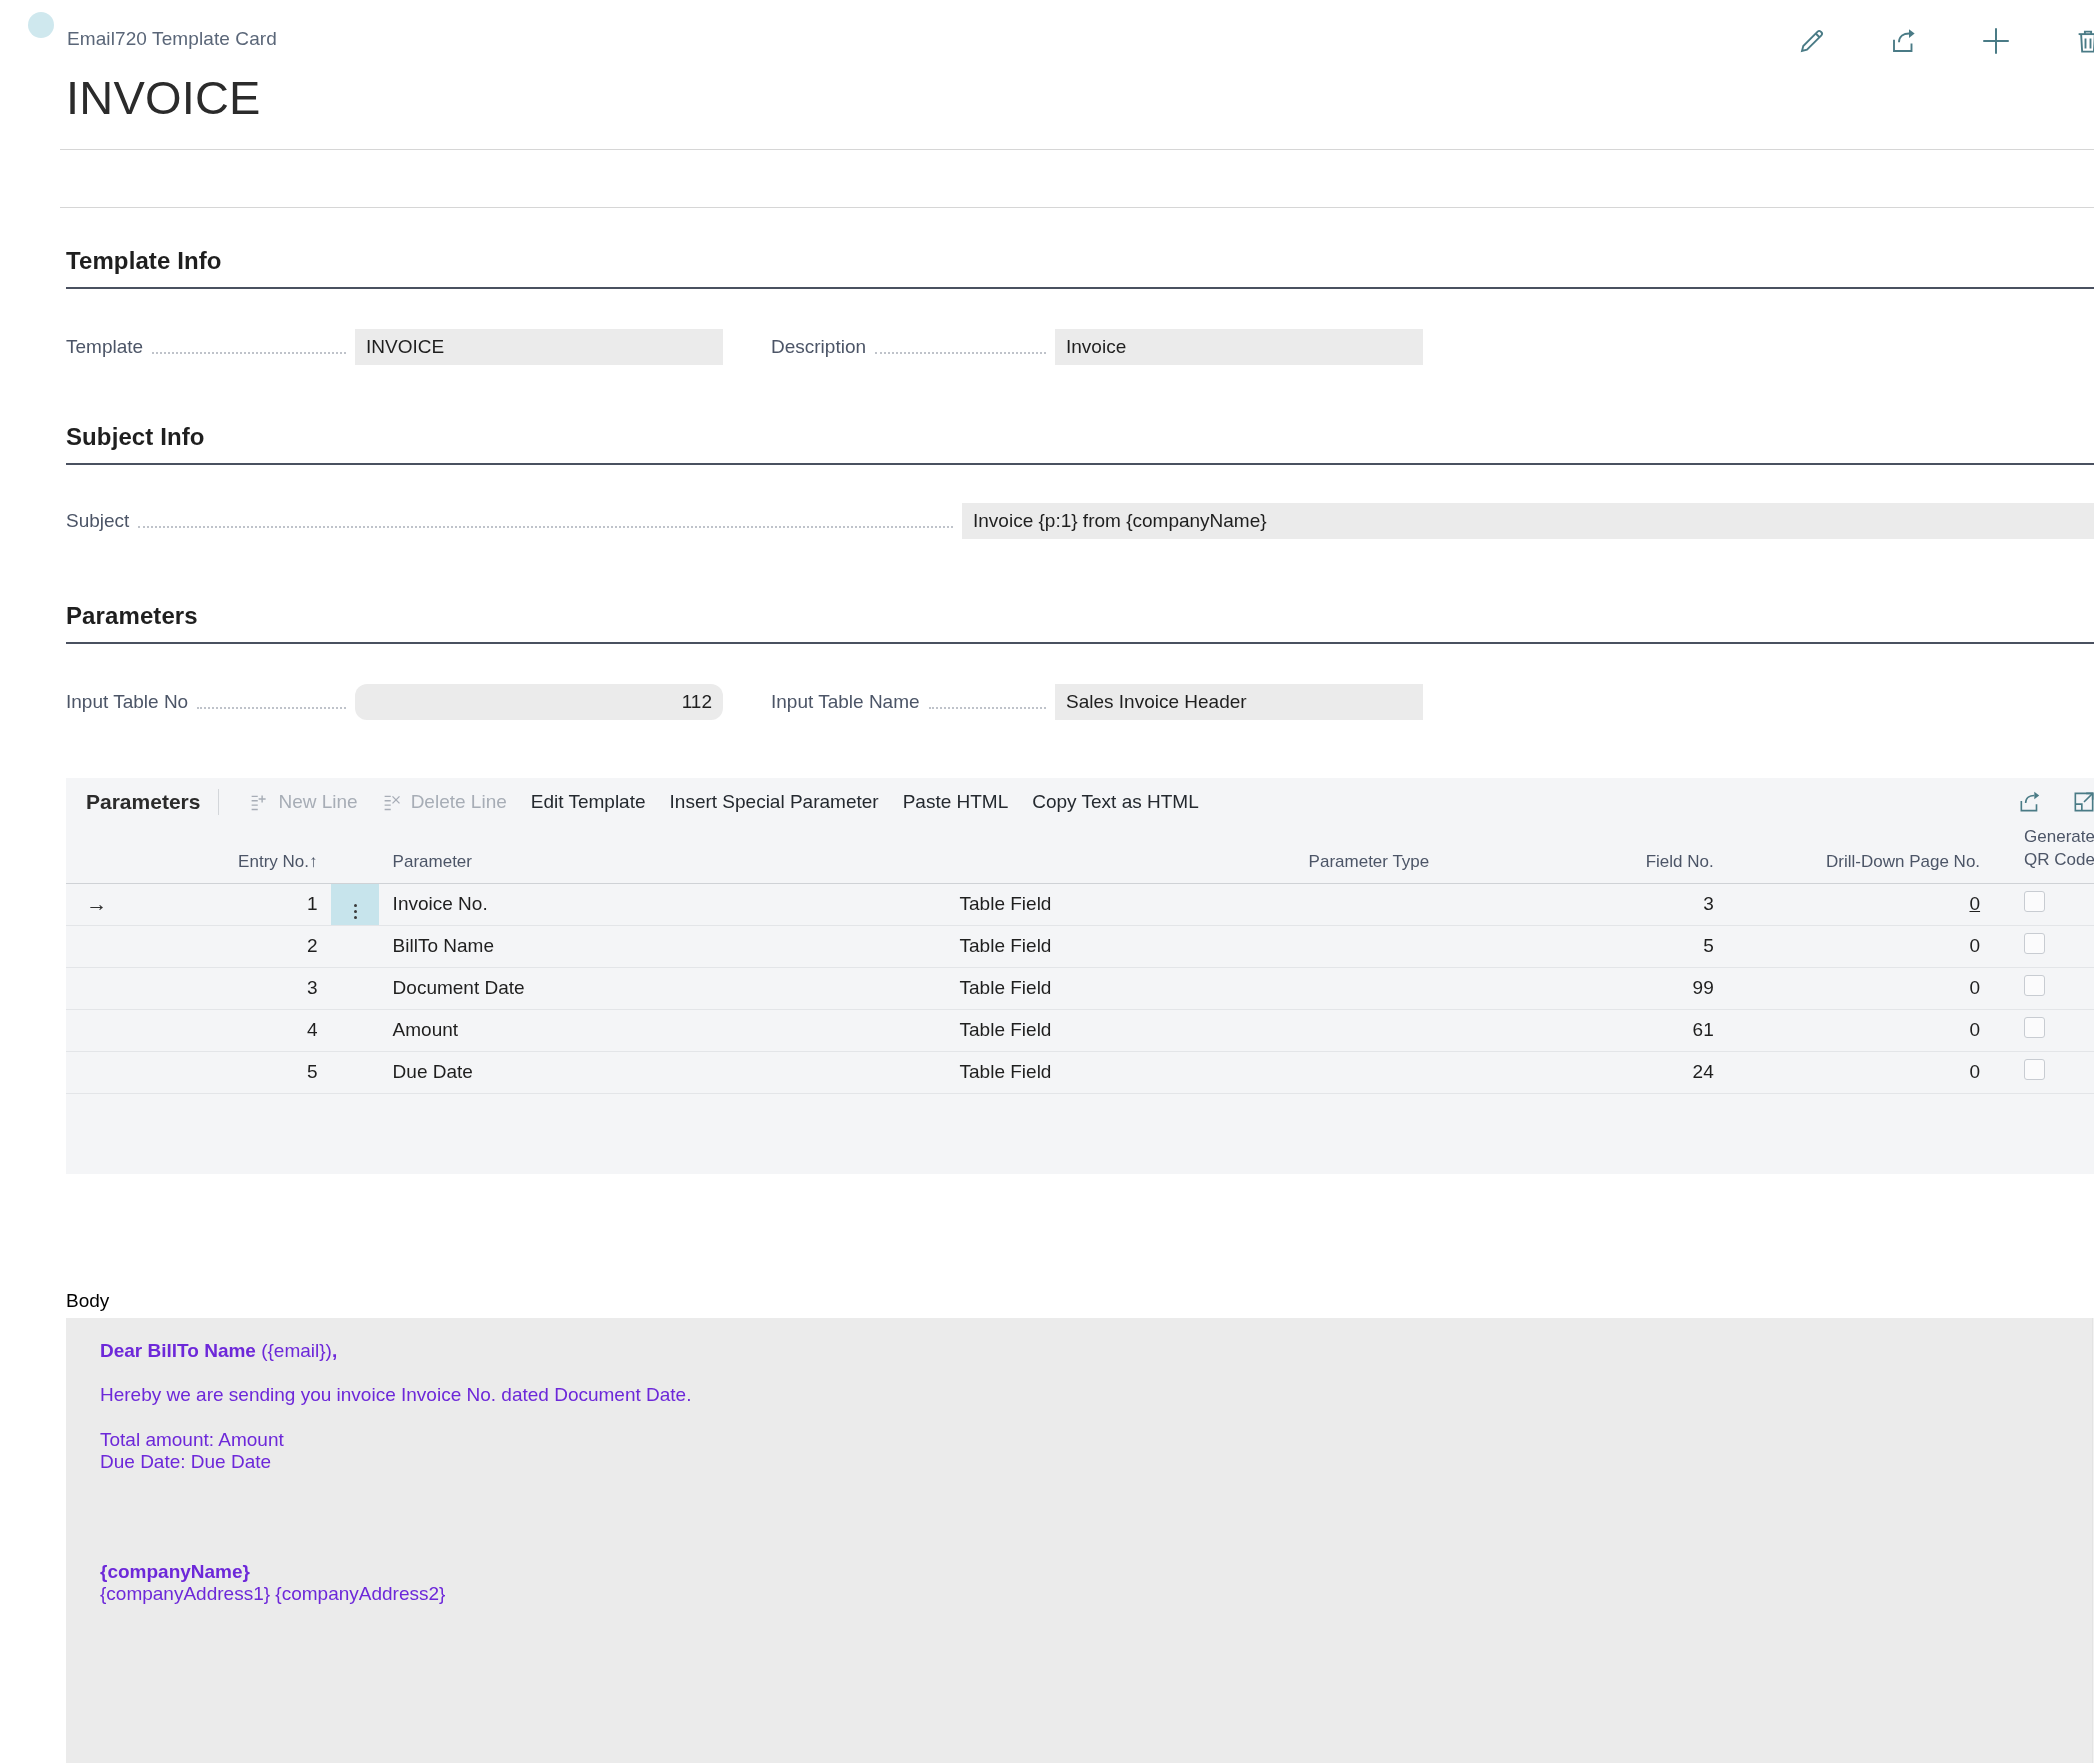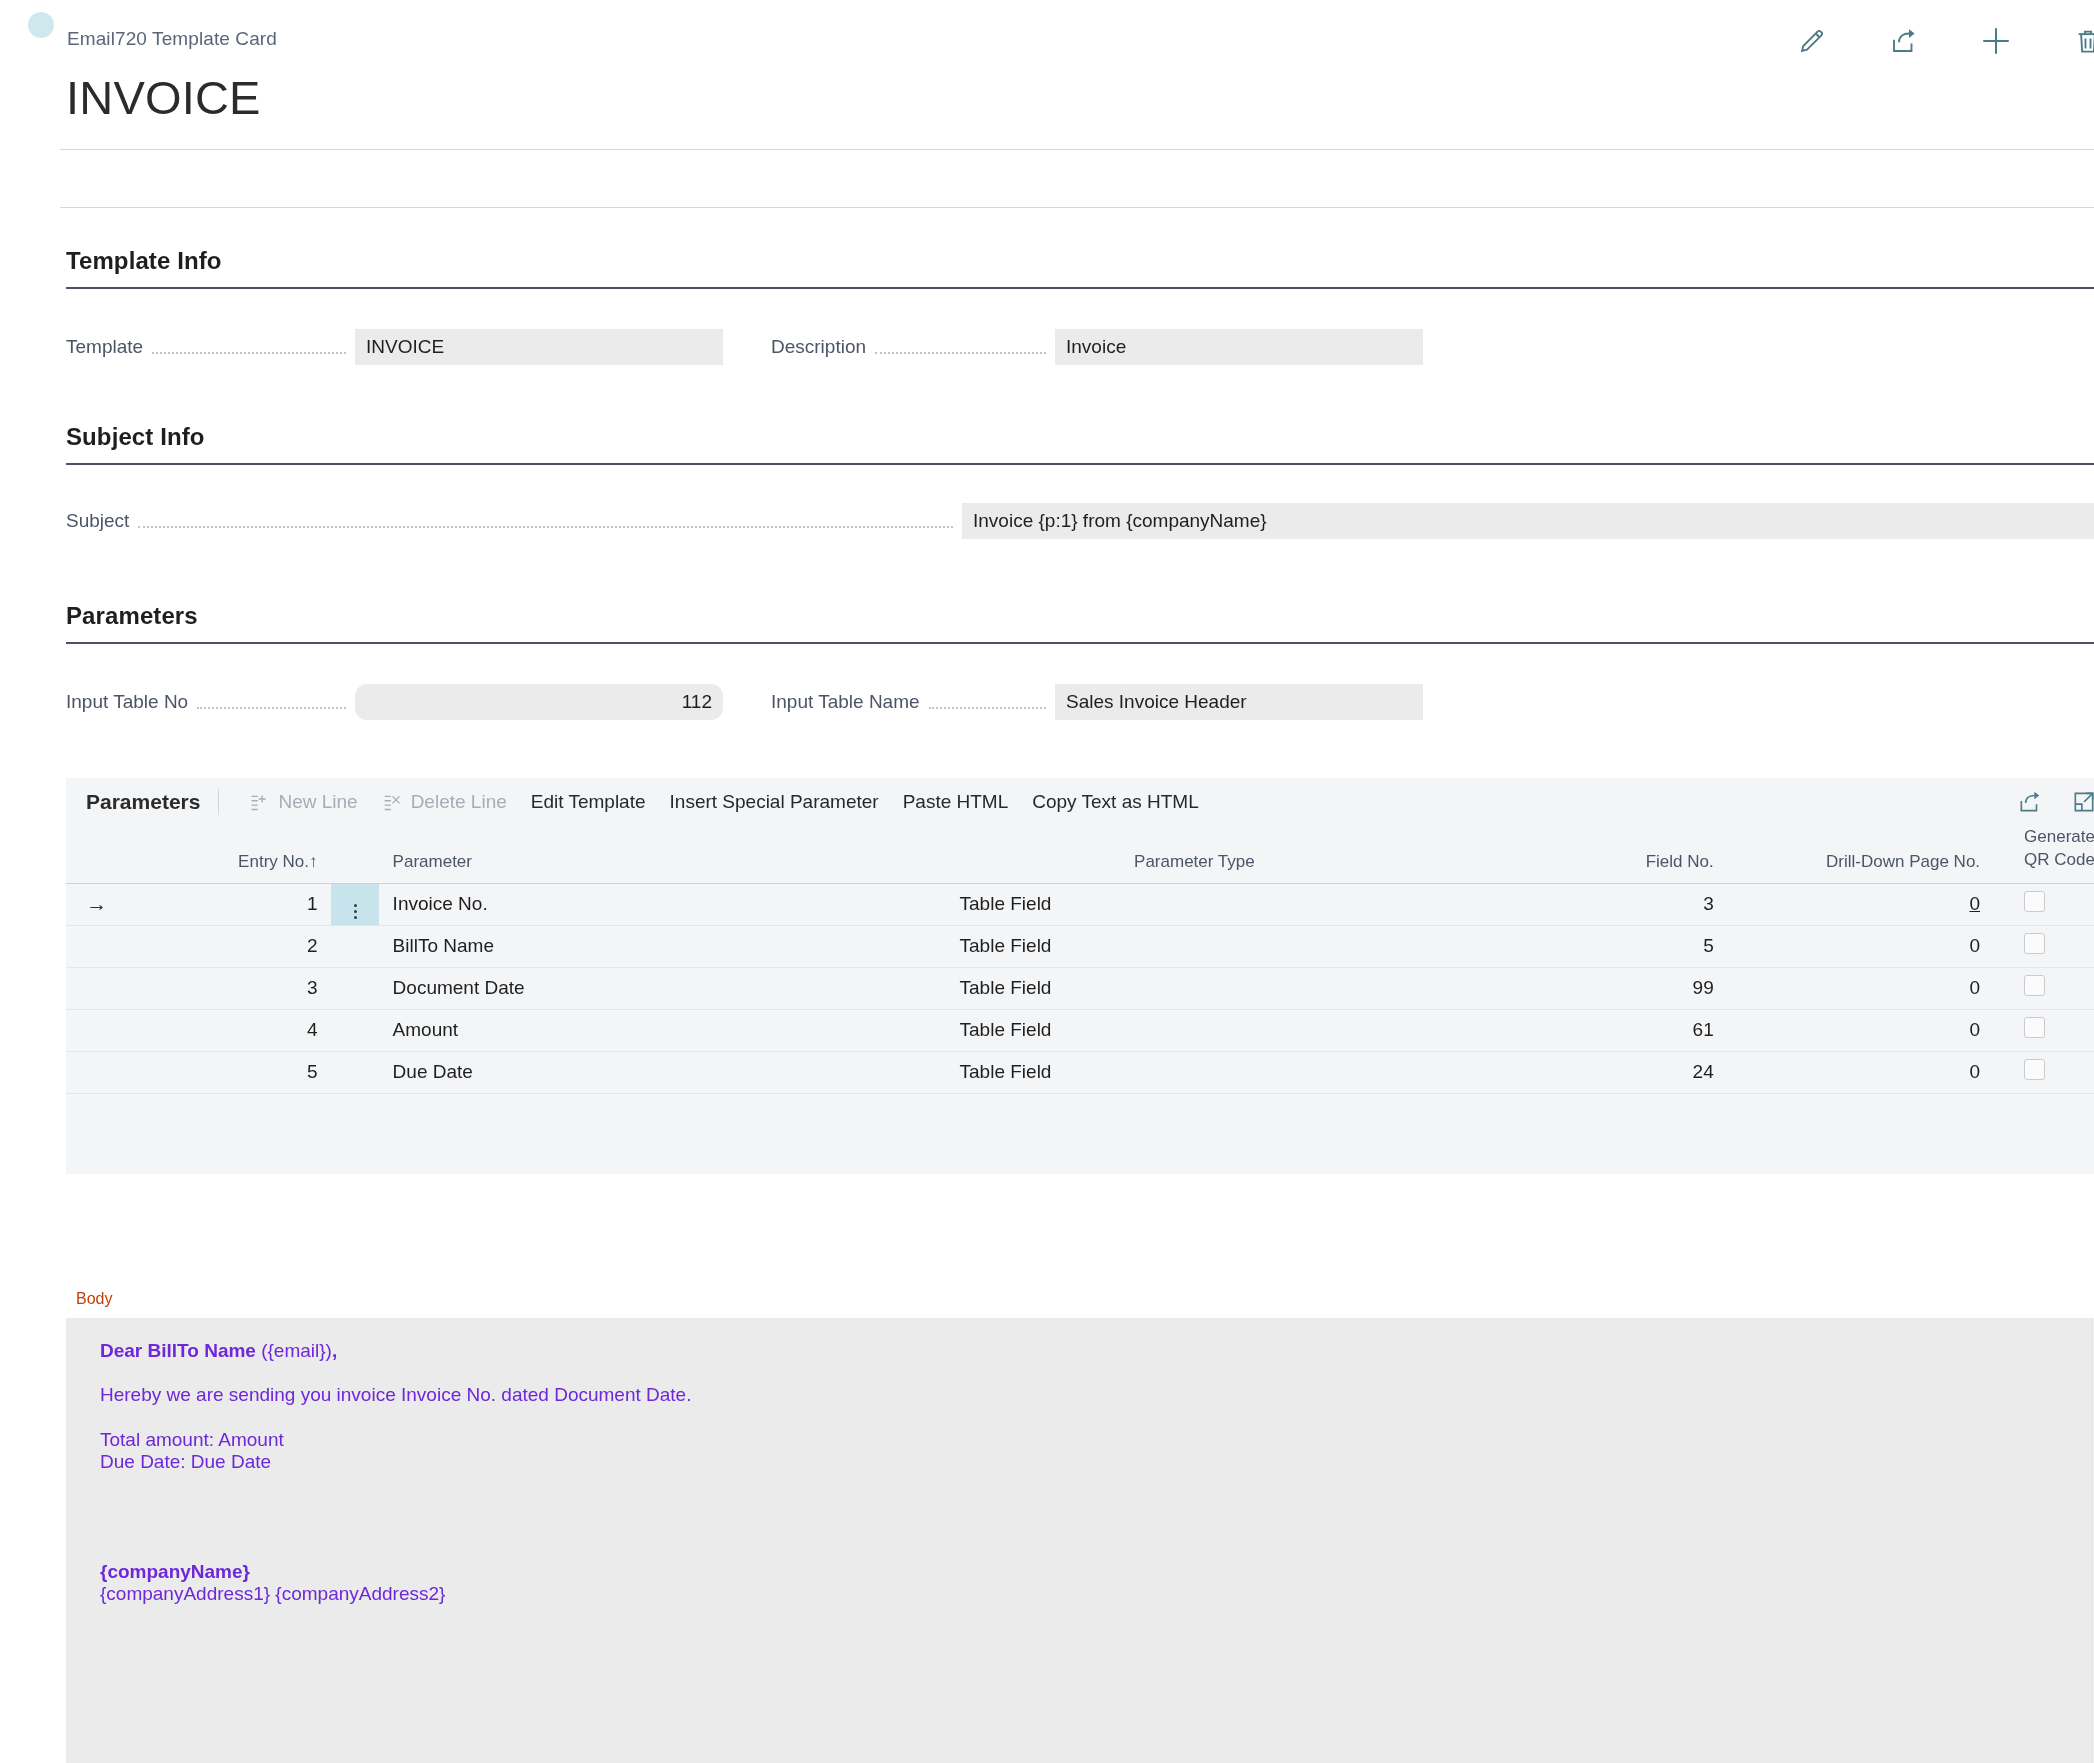--- a/index.html
+++ b/index.html
@@ -126,42 +126,42 @@
   .c-entry { width: 199px; text-align: right; padding-right: 14px !important; }
   .c-handle { width: 46px; text-align: center; }
   .c-param { width: 557px; padding-left: 14px !important; }
   .c-type  { width: 468px; padding-left: 10px !important; }
   .c-field { width: 299px; text-align: right; padding-right: 22px !important; }
   .c-drill { width: 254px; text-align: right; padding-right: 16px !important; }
   .c-qr    { width: 115px; text-align: left; padding-left: 28px !important; }
 
   th.c-entry { text-align: right; padding-right: 14px !important; }
   th.c-param { text-align: left; }
-  th.c-type  { text-align: center; }
+  th.c-type  { text-align: right; }
   th.c-field { text-align: right; padding-right: 22px !important; }
   th.c-drill { text-align: right; padding-right: 16px !important; }
   th.c-qr    { text-align: left; padding-left: 28px !important; line-height: 1.35; }
 
   .row-arrow { font-size: 21px; color: #303030; }
   .handle-cell.selected { background: #c7e4ec; }
   .dots3 {
     display: inline-flex; flex-direction: column; gap: 3px;
     align-items: center; justify-content: center;
   }
   .dots3 i { width: 3px; height: 3px; background: #3b3b3b; border-radius: 50%; display: block; }
   .drill-link { text-decoration: underline; cursor: pointer; }
   .chk {
     display: inline-block; width: 21px; height: 21px;
     border: 1px solid #c8ccd2; background: #fbfbfc; border-radius: 3px;
   }
   .grid-filler { height: 80px; background: #f4f5f7; }
 
   
   .body-label {
-    position: absolute; left: 36px; font-size: 16px; color: #c2410c;
+    position: absolute; left: 26px; font-size: 19px; color: #000000;
   }
   .body-box {
     position: absolute; left: 26px; right: 20px;
     background: #ebebeb; overflow: hidden;
   }
   .body-text {
     padding: 22px 30px 0 34px;
     font-size: 19px; line-height: 1.12; color: #6d28d9;
   }
   .body-text p { margin: 0 0 1px 0; }

